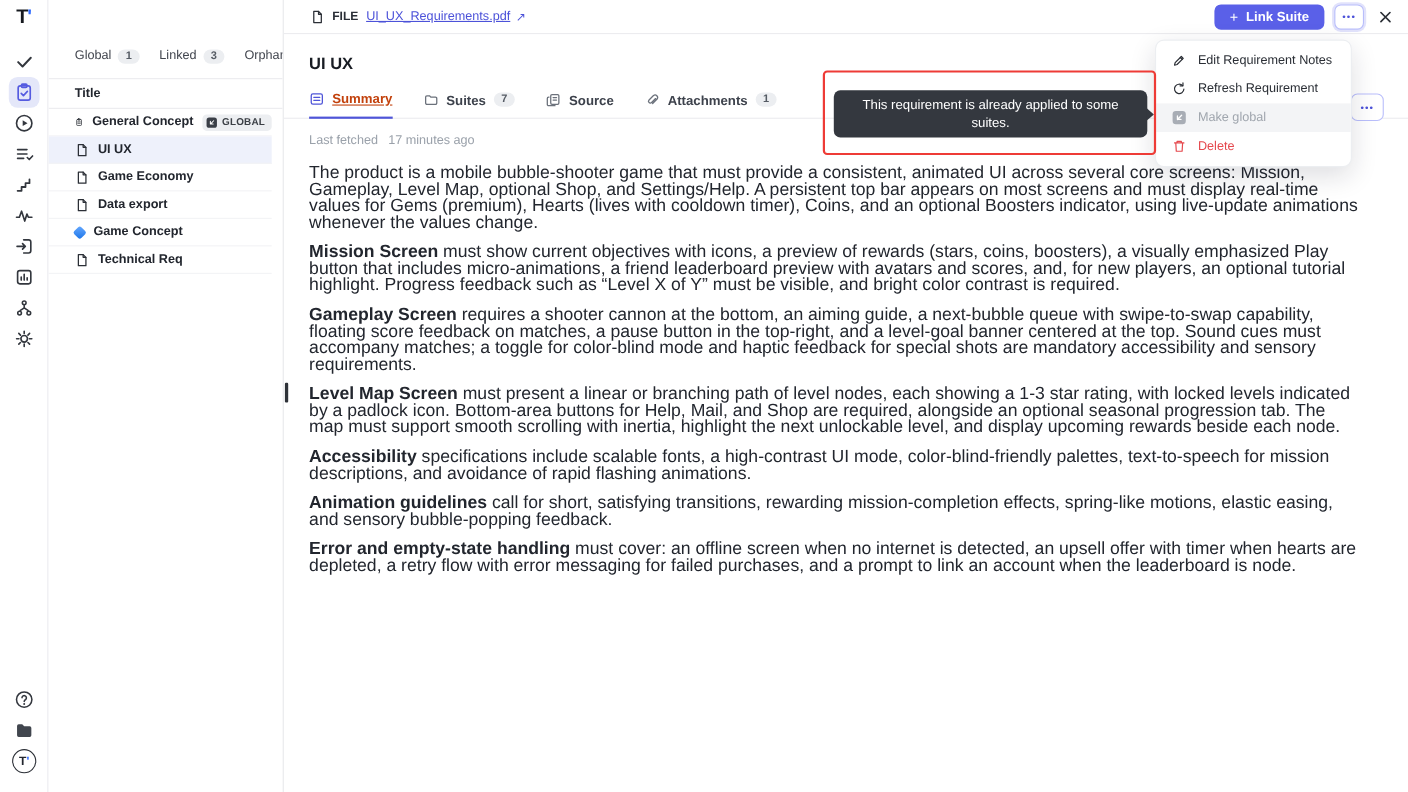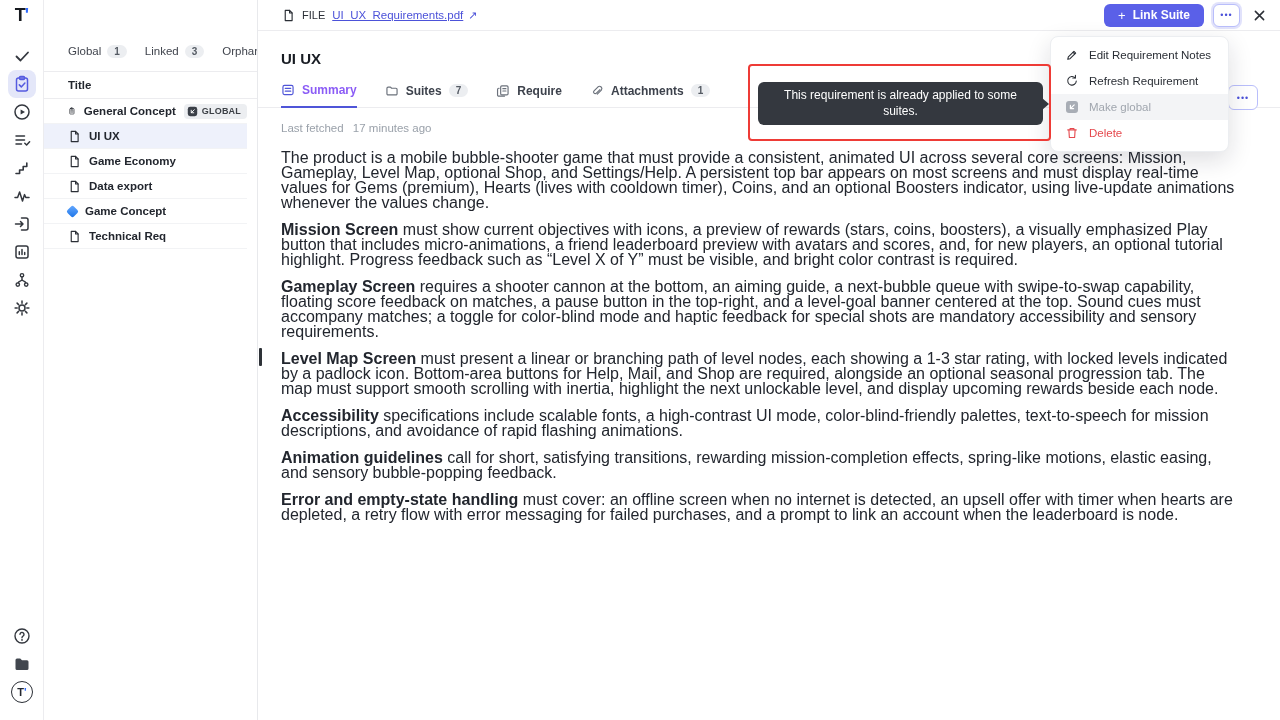--- a/index.html
+++ b/index.html
@@ -52,41 +52,41 @@
     color:#3c4046; letter-spacing:.2px; }
   .diamond { width:9px; height:9px; transform:rotate(45deg);
     background:linear-gradient(135deg,#66a9ff,#1b74e8); border-radius:2px; }
   .hscroll { position:absolute; left:163px; top:713px; width:52px; height:10px;
     background:#565b63; border-radius:3px; opacity:.9; }
 
   
   .main { position:absolute; left:258px; top:0; right:0; bottom:0; background:#fff; }
   .filebar { position:absolute; left:0; top:0; right:0; height:31px; display:flex;
     align-items:center; padding:0 14px 0 24px; border-bottom:1px solid #ececef; }
-  .file-kind { font-size:11px; font-weight:400; color:#2b2f37; margin:0 7px; }
+  .file-kind { font-size:11px; font-weight:700; color:#2b2f37; margin:0 7px; }
   .file-link { font-size:11.5px; font-weight:500; color:#4c52d9;
     text-decoration:underline; cursor:pointer; }
   .ext { color:#4c52d9; font-size:11px; margin-left:5px; cursor:pointer; }
   .spacer { flex:1; }
   .btn-primary { display:flex; align-items:center; gap:7px; background:#5a60e8;
     color:#fff; font-size:12px; font-weight:600; border:none; border-radius:6px;
     height:23px; padding:0 14px; cursor:pointer; margin-right:9px; }
   .btn-primary .plus{ font-size:13px; font-weight:500; }
   .btn-more { width:27px; height:23px; background:#fff; border:1px solid #b9befb;
     border-radius:6px; color:#4c52d9; font-size:9px; letter-spacing:1px; cursor:pointer;
     box-shadow:0 0 0 2px rgba(90,96,232,.18); margin-right:13px; }
   .x-btn { cursor:pointer; display:flex; }
 
   .content { position:absolute; left:0; top:31px; right:0; bottom:0; padding:0 40px 0 23px; }
   .req-title { margin-top:19px; font-size:15px; font-weight:700; color:#181c23; }
   .mtabs { margin:16px -40px 0 -23px; padding:0 40px 0 23px; display:flex; gap:28px;
     border-bottom:1px solid #ececef; }
   .mtab { display:flex; align-items:center; gap:7px; padding-bottom:9px; font-size:12px;
     font-weight:600; color:#3d424c; cursor:pointer; }
-  .mtab.active { color:#8b5cf6; border-bottom:2px solid #4f55d8; margin-bottom:-1px; }
+  .mtab.active { color:#c2410c; border-bottom:2px solid #4f55d8; margin-bottom:-1px;text-decoration:underline; }
   .fetched { margin-top:14px; font-size:11.5px; color:#9aa1aa; }
   .fetched .val { margin-left:6px;text-align:right; }
   .body-more { position:absolute; right:22px; top:85px; width:30px; height:25px;
     background:#fff; border:1px solid #b9befb; border-radius:6px; color:#4c52d9;
     font-size:9px; letter-spacing:1px; cursor:pointer; z-index:10; }
   .paras { margin-top:16px; max-width:960px; }
   .paras p { font-size:16px; line-height:15px; color:#22262e; margin-bottom:12px; }
   .paras b { font-weight:700; }
 
   
@@ -308,21 +308,21 @@
           </svg>
         <span>Suites</span>
         <span class="pill">7</span>
       </span>
       <span class="mtab">
         <svg width="14" height="14" viewBox="0 0 18 18" fill="none" stroke="#6b717b" stroke-width="1.5" stroke-linecap="round" stroke-linejoin="round">
             <rect x="6" y="2.5" width="9.5" height="11.5" rx="1.5"></rect>
             <path d="M4 5.5h-.5A1.5 1.5 0 002 7v7a1.5 1.5 0 001.5 1.5H11"></path>
             <path d="M8.8 6h4M8.8 9h4"></path>
           </svg>
-        <span>Require</span>
+        <span>Source</span>
       </span>
       <span class="mtab">
         <svg width="14" height="14" viewBox="0 0 18 18" fill="none" stroke="#6b717b" stroke-width="1.5" stroke-linecap="round" stroke-linejoin="round">
             <path d="M12.8 7.2l-4.6 4.6a2.1 2.1 0 01-3-3l5.2-5.2a3 3 0 014.2 4.2L9.4 13"></path>
           </svg>
         <span>Attachments</span>
         <span class="pill">1</span>
       </span>
     </div>
 

